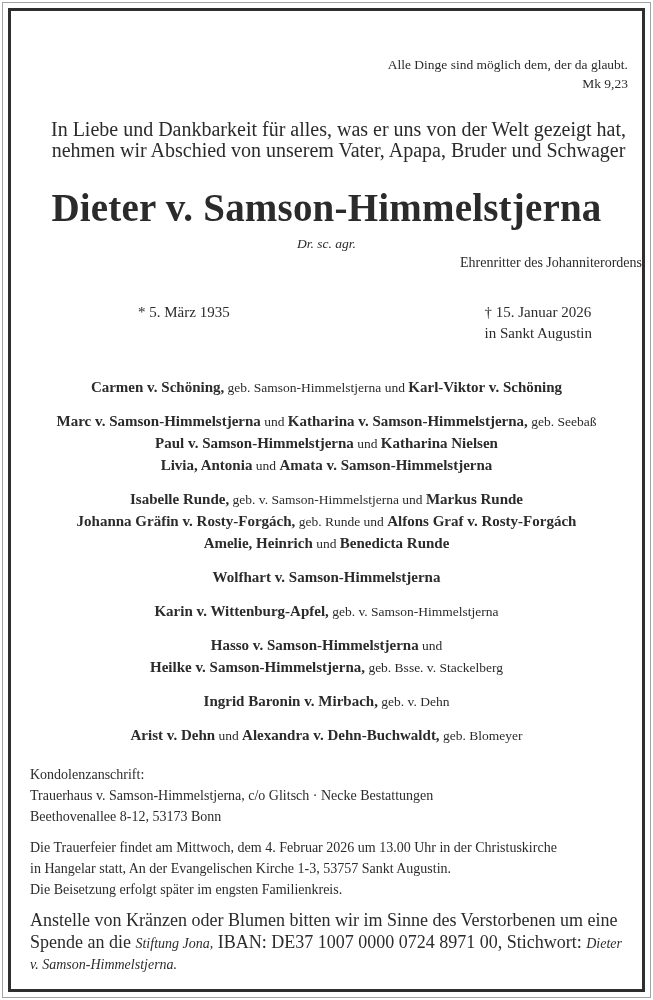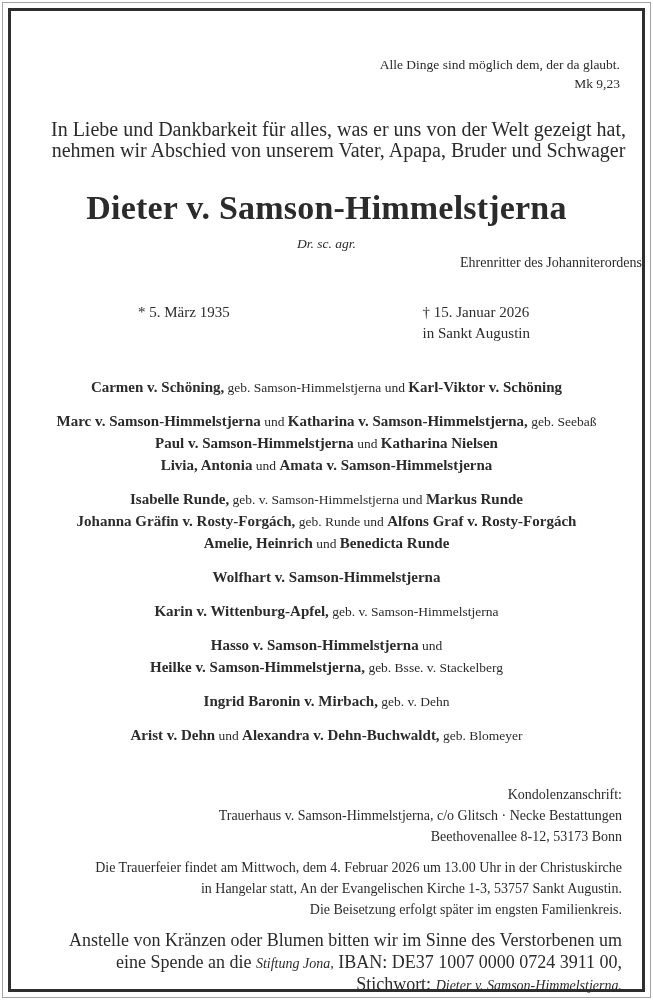--- a/index.html
+++ b/index.html
@@ -20,38 +20,38 @@
     position: absolute; inset: 8px;
     border: 3px solid #2e2e2e;
     pointer-events: none;
   }
   .content {
     position: absolute; inset: 11px;
   }
   
   .quote {
     margin-top: 44px;
-    padding-right: 22px;
+    padding-right: 14px;
     text-align: right;
     font-size: 13.5px;
     line-height: 19px;
   }
   
   .intro {
     margin-top: 26px;
     text-align: center;
     font-size: 20px;
     line-height: 21px;
     margin-left: 24px;
   }
   
   .deceased-name {
     margin-top: 28px;
     text-align: center;
-    font-size: 34px;
+    font-size: 39px;
     font-weight: bold;
     line-height: 38px;
     letter-spacing: 0.2px;
   }
   .deceased-title {
     margin-top: 8px;
     text-align: center;
     font-size: 13.5px;
     line-height: 18px;
     font-style: italic;
@@ -59,42 +59,42 @@
   .deceased-honor {
     text-align: right;
     font-size: 14px;
     line-height: 19px;
   }
   
   .dates-row {
     margin-top: 30px;
     display: flex;
     justify-content: space-between;
-    padding: 0 112px 0 127px;
+    padding: 0 50px 0 127px;
     font-size: 15px;
     line-height: 21px;
   }
   .date-col { white-space: nowrap; }
   
   .mourners {
     margin-top: 32px;
     text-align: center;
   }
   .mourner-group { margin-bottom: 12px; }
   .mourner-line { line-height: 21px; }
   .seg-b { font-weight: bold; font-size: 15px; }
   .seg-r { font-weight: normal; font-size: 13.5px; }
   .seg-i { font-style: italic; font-size: 14px; }
   
   .footer {
-    margin-top: 38px;
-    padding: 0 20px 0 35px;
+    margin-top: 18px;
+    padding: 0 20px 0 19px;
     font-size: 14px;
     line-height: 21px;
-    text-align: right;
+    text-align: left;
   }
   .footer-par { margin-top: 10px; }
   .footer-par:first-child { margin-top: 0; }
   .footer .seg-r { font-size: 18px; }
   .footer .seg-i { font-size: 14px; }
 </style>
 </head>
 <body>
 
 <div class="outer-frame"></div>
@@ -162,16 +162,16 @@
     <div class="footer-par">
       <div>Kondolenzanschrift:</div>
       <div>Trauerhaus v. Samson-Himmelstjerna, c/o Glitsch · Necke Bestattungen</div>
       <div>Beethovenallee 8-12, 53173 Bonn</div>
     </div>
     <div class="footer-par">
       <div>Die Trauerfeier findet am Mittwoch, dem 4. Februar 2026 um 13.00 Uhr in der Christuskirche</div>
       <div>in Hangelar statt, An der Evangelischen Kirche 1-3, 53757 Sankt Augustin.</div>
       <div>Die Beisetzung erfolgt später im engsten Familienkreis.</div>
     </div>
-    <div class="footer-par"><span class="seg seg-r">Anstelle von Kränzen oder Blumen bitten wir im Sinne des Verstorbenen um eine Spende an die </span><span class="seg seg-i">Stiftung Jona,</span><span class="seg seg-r"> IBAN: DE37 1007 0000 0724 3911 00, Stichwort: </span><span class="seg seg-i">Dieter v. Samson-Himmelstjerna.</span></div>
+    <div class="footer-par"><span class="seg seg-r">Anstelle von Kränzen oder Blumen bitten wir im Sinne des Verstorbenen um eine Spende an die </span><span class="seg seg-i">Stiftung Jona,</span><span class="seg seg-r"> IBAN: DE37 1007 0000 0724 8971 00, Stichwort: </span><span class="seg seg-i">Dieter v. Samson-Himmelstjerna.</span></div>
   </div>
 
 </div>
 
 </body></html>

